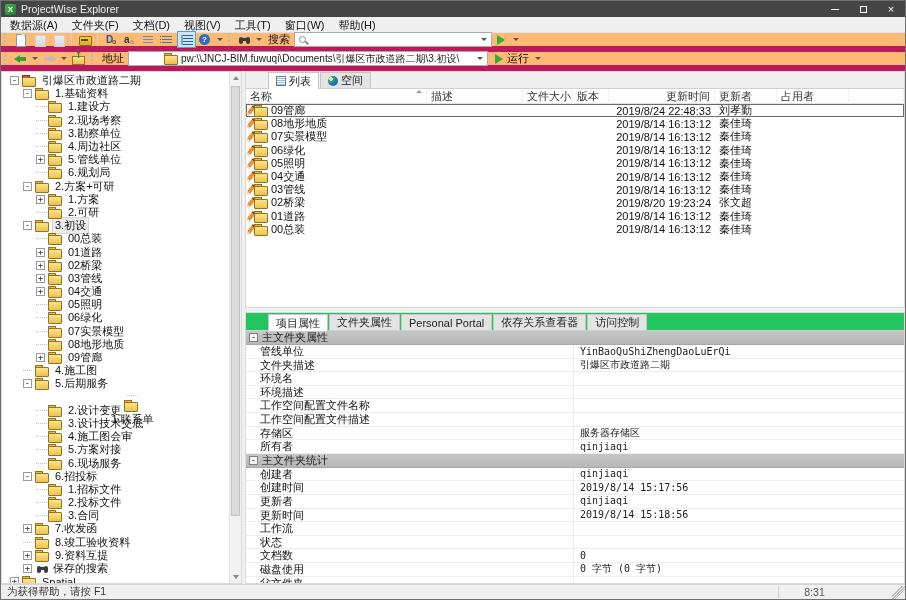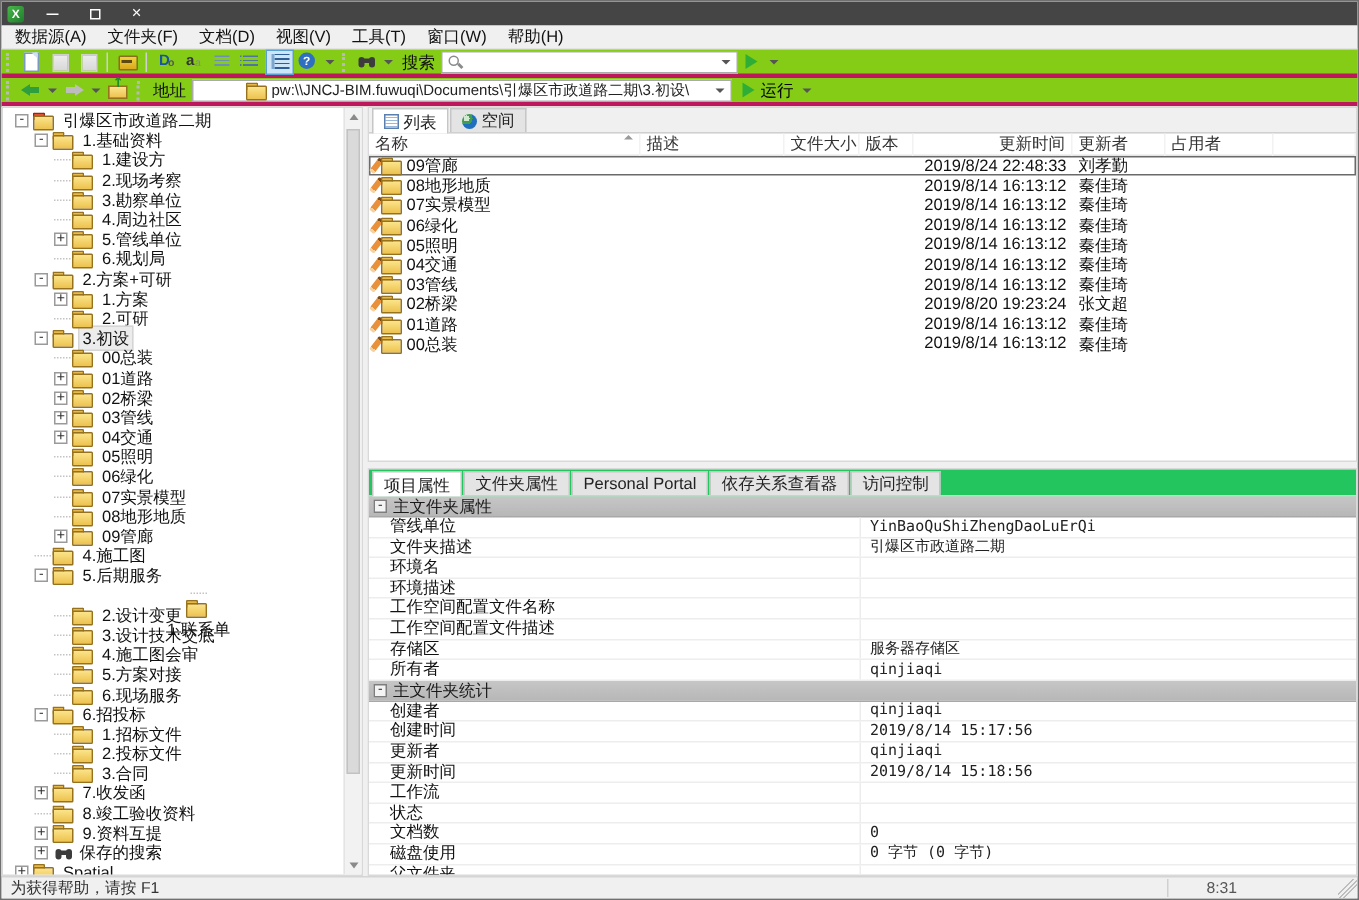--- a/index.html
+++ b/index.html
@@ -14,21 +14,21 @@
   .wbtn{width:28px;height:16px;display:flex;align-items:center;justify-content:center;color:#fff;flex:none;}
   .glyph-min{width:8px;height:1px;background:#fff;}
   .glyph-max{width:7px;height:7px;border:1px solid #fff;}
   .glyph-close{font-size:11px;line-height:11px;}
 
   
   .menubar{height:16px;background:#f0f0f0;display:flex;align-items:center;font-size:11px;color:#111;border-bottom:1px solid #e3e3e3;flex:none;padding-left:2px;}
   .menu-item{padding:0 7px;height:16px;line-height:16px;white-space:nowrap;}
 
   
-  .toolbar{height:19px;background:#84cc16;display:flex;align-items:center;border-bottom:3px solid #be185d;flex:none;font-size:11px;}
+  .toolbar{height:19px;background:#fdba74;display:flex;align-items:center;border-bottom:6px solid #be185d;flex:none;font-size:11px;}
   .grip{width:4px;height:13px;margin:0 3px;border-left:2px dotted #b9b9b9;flex:none;}
   .tsep{width:1px;height:13px;background:#cfcfcf;margin:0 3px;flex:none;}
   .tbtn{height:17px;min-width:18px;display:flex;align-items:center;justify-content:center;padding:0 1px;flex:none;border:1px solid transparent;}
   .tbtn.active{background:#cde6f7;border:1px solid #5a9fd4;}
   .caret{width:0;height:0;border-left:3px solid transparent;border-right:3px solid transparent;border-top:3px solid #555;margin:0 2px;flex:none;}
   .tlabel-txt{padding:0 4px;white-space:nowrap;color:#111;}
   .combo{height:15px;background:#fff;border:1px solid #ababab;display:flex;align-items:center;padding:0 2px;flex:none;}
   .combo input{border:none;outline:none;flex:1;height:12px;font-size:10px;padding:0 2px;min-width:0;background:transparent;}
   .addr-text{font-size:10px;color:#222;white-space:nowrap;overflow:hidden;flex:1;}
   .runbtn{display:flex;align-items:center;padding:0 4px;height:17px;flex:none;}
@@ -88,21 +88,21 @@
   .sbtn.down{position:absolute;bottom:0;left:0;right:0;}
   .sthumb{position:absolute;left:1px;right:1px;top:14px;height:430px;background:#dadada;border:1px solid #c2c2c2;}
 
   .vsplit{width:3px;flex:none;background:#f0f0f0;}
   .rightcol{flex:1;display:flex;flex-direction:column;min-width:0;}
 
   
   .list-area{height:237px;flex:none;display:flex;flex-direction:column;background:#fff;border:1px solid #d9d9d9;}
   .tabstrip{height:17px;background:#f0f0f0;display:flex;align-items:flex-end;padding-left:2px;flex:none;border-bottom:1px solid #d0d0d0;}
   .tab{height:16px;display:flex;align-items:center;padding:0 7px;font-size:11px;color:#222;background:#e4e4e4;border:1px solid #c6c6c6;border-bottom:none;margin-right:1px;white-space:nowrap;}
-  .tab.active{background:#fff;height:17px;margin-bottom:-1px;}
+  .tab.active{background:#fff;height:17px;margin-bottom:-1px;margin-left:20px;}
   .lheader{display:grid;grid-template-columns:181px 96px 50px 36px 106px 62px 72px 1fr;height:15px;font-size:11px;color:#333;border-bottom:1px solid #e4e4e4;flex:none;align-items:center;}
   .lheader .hc{padding:0 4px;white-space:nowrap;overflow:hidden;position:relative;border-right:1px solid #f2f2f2;height:15px;line-height:15px;}
   .hc.right{text-align:right;}
   .sort-caret{position:absolute;right:4px;top:1px;width:0;height:0;border-left:3px solid transparent;border-right:3px solid transparent;border-bottom:3px solid #9a9a9a;}
   .lbody{flex:1;overflow:hidden;}
   .lrow{display:grid;grid-template-columns:181px 96px 50px 36px 106px 62px 72px 1fr;height:13.2px;font-size:11px;color:#111;align-items:center;}
   .lrow.sel{outline:1px solid #6a6a6a;outline-offset:-1px;}
   .lc{padding:0 4px;white-space:nowrap;overflow:hidden;}
   .lc.right{text-align:right;}
   .lc.name{display:flex;align-items:center;padding-left:3px;}
@@ -125,20 +125,21 @@
   .sb-right{margin-left:auto;width:72px;border-left:1px solid #d0d0d0;text-align:center;color:#555;}
   .sb-grip{width:13px;height:13px;background:linear-gradient(135deg,transparent 0 7px,#bdbdbd 7px 8px,transparent 8px 9px,#bdbdbd 9px 10px,transparent 10px 11px,#bdbdbd 11px 12px,transparent 12px);}
 </style>
 </head>
 <body>
 
 <div class="window">
 
   <div class="titlebar">
     <span class="appicon">X</span>
+    <span class="wtitle">ProjectWise Explorer</span>
     <span class="wbtn">
         <span class="glyph-min"></span>
       </span>
     <span class="wbtn">
         <span class="glyph-max"></span>
       </span>
     <span class="wbtn">
         <span class="glyph-close">×</span>
       </span>
   </div>

